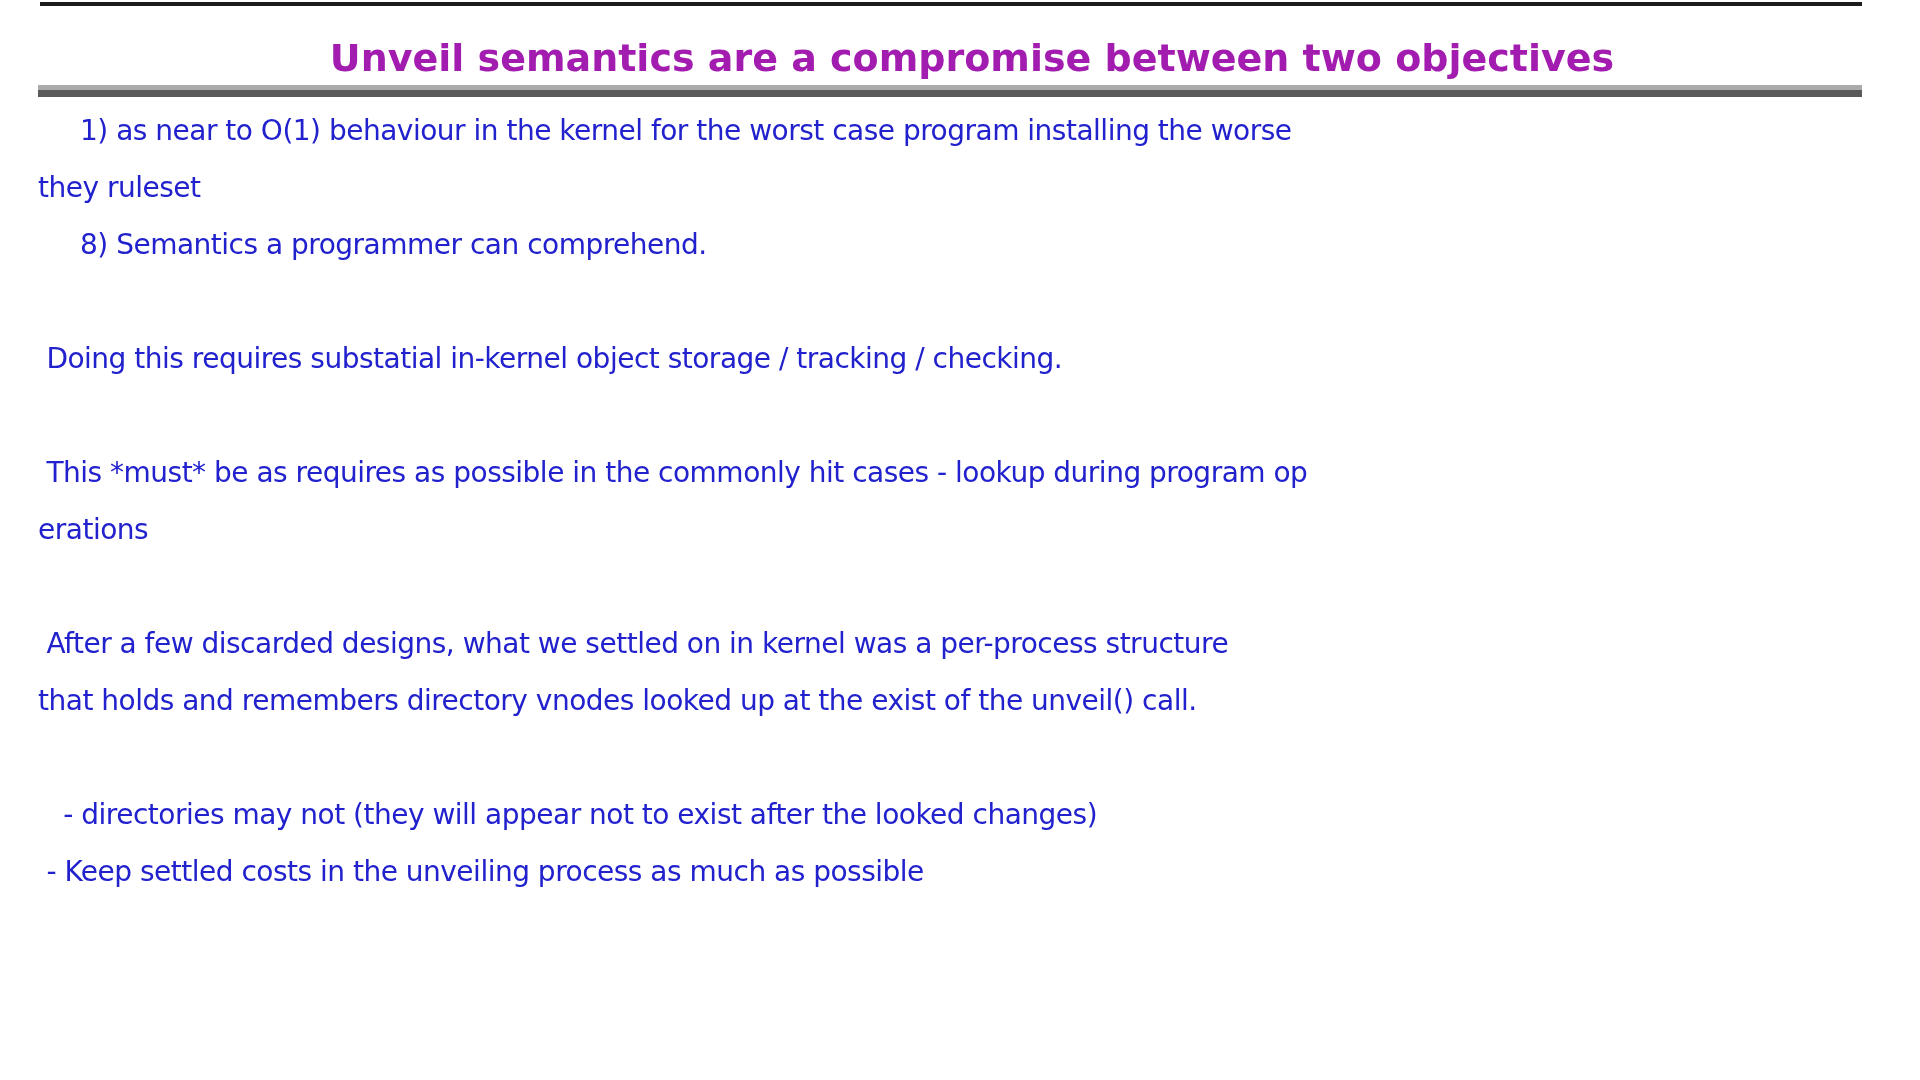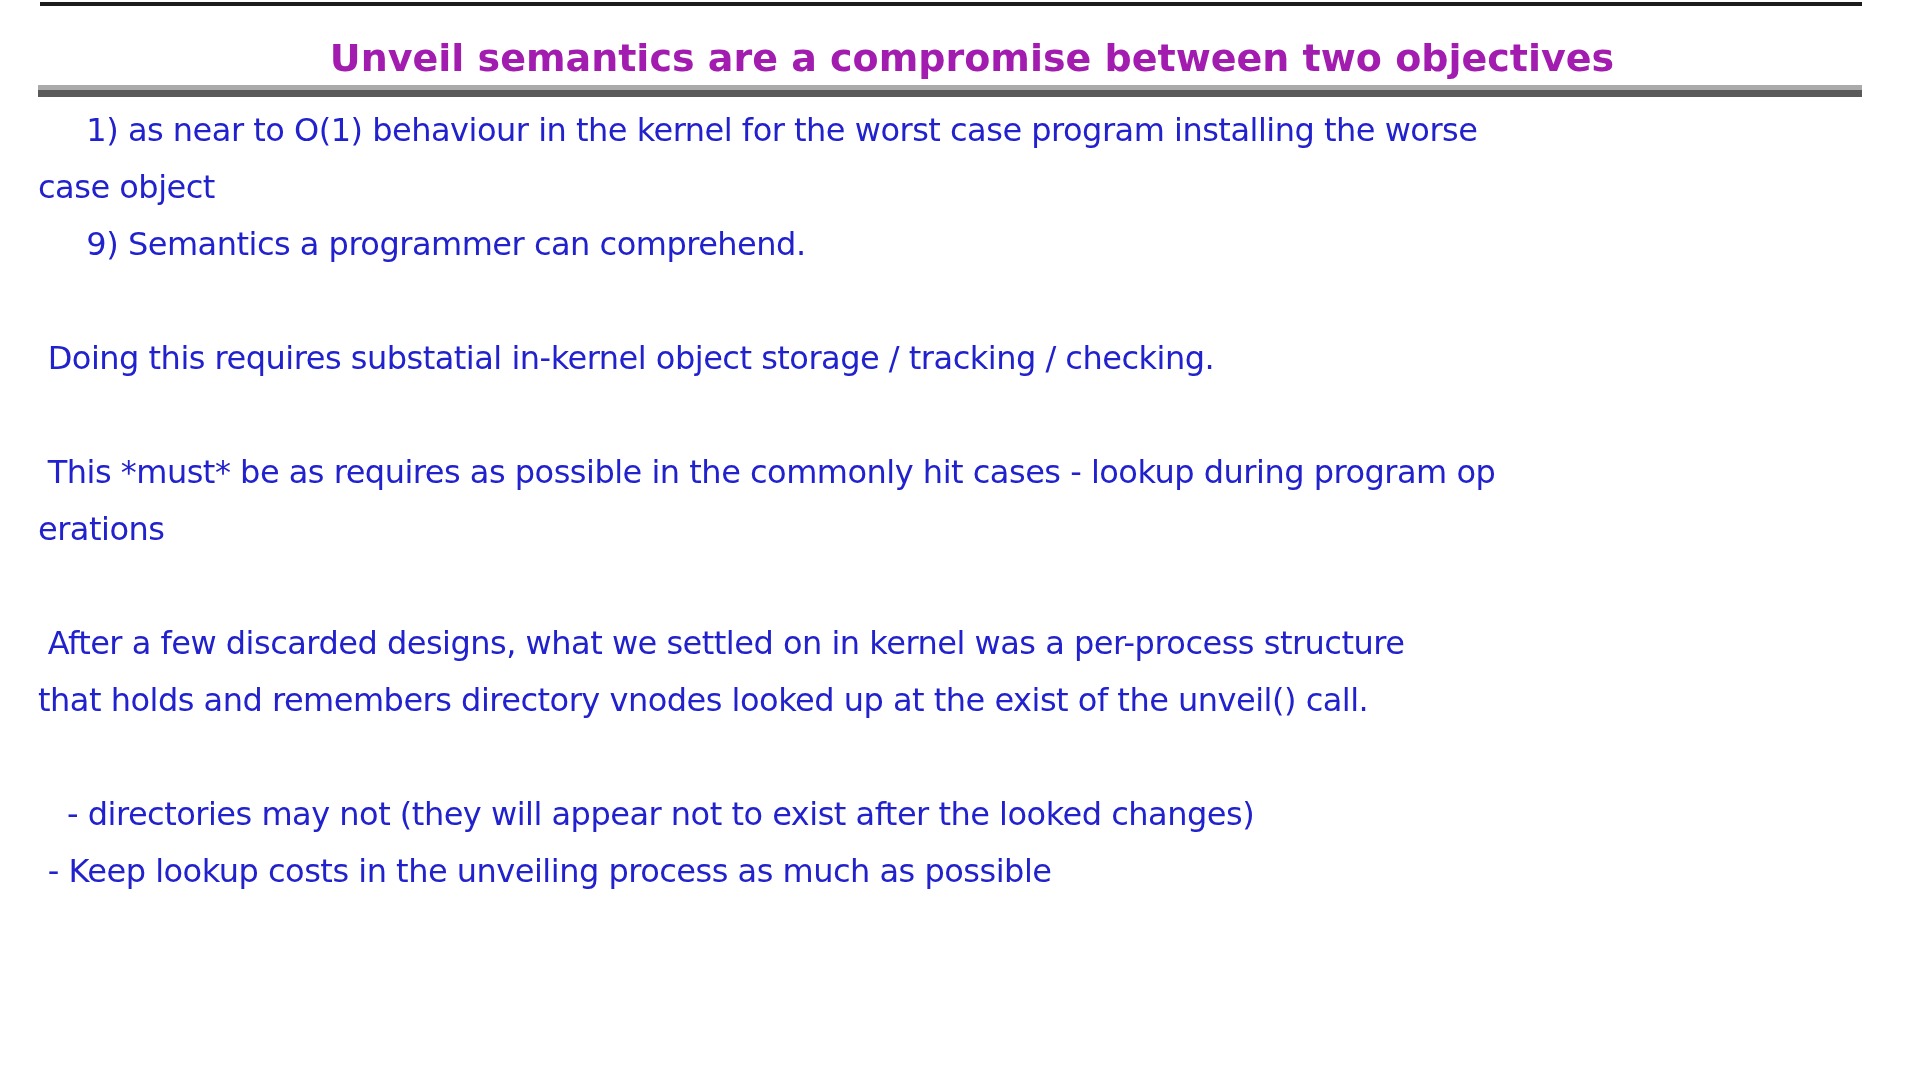--- a/index.html
+++ b/index.html
@@ -50,21 +50,21 @@
     width: 1824px;
     height: 7px;
     background: #5a5a5a;
   }
   .body-text {
     position: absolute;
     top: 102px;
     left: 38px;
     right: 20px;
     color: #2121cd;
-    font-size: 32px;
+    font-size: 28px;
     line-height: 57px;
     letter-spacing: -0.5px;
   }
   .body-line {
     white-space: pre;
     min-height: 57px;
   }
 </style>
 </head>
 <body>
@@ -73,28 +73,28 @@
 
   <div class="top-line"></div>
 
   <h1 class="slide-title">Unveil semantics are a compromise between two objectives</h1>
 
   <div class="title-rule-light"></div>
   <div class="title-rule-dark"></div>
 
   <div class="body-text">
     <div class="body-line">     1) as near to O(1) behaviour in the kernel for the worst case program installing the worse</div>
-    <div class="body-line">case object</div>
-    <div class="body-line">     9) Semantics a programmer can comprehend.</div>
+    <div class="body-line">they ruleset</div>
+    <div class="body-line">     8) Semantics a programmer can comprehend.</div>
     <div class="body-line"></div>
     <div class="body-line"> Doing this requires substatial in-kernel object storage / tracking / checking.</div>
     <div class="body-line"></div>
     <div class="body-line"> This *must* be as requires as possible in the commonly hit cases - lookup during program op</div>
     <div class="body-line">erations</div>
     <div class="body-line"></div>
     <div class="body-line"> After a few discarded designs, what we settled on in kernel was a per-process structure</div>
     <div class="body-line">that holds and remembers directory vnodes looked up at the exist of the unveil() call.</div>
     <div class="body-line"></div>
     <div class="body-line">   - directories may not (they will appear not to exist after the looked changes)</div>
-    <div class="body-line"> - Keep lookup costs in the unveiling process as much as possible</div>
+    <div class="body-line"> - Keep settled costs in the unveiling process as much as possible</div>
   </div>
 
 </div>
 
 </body></html>

